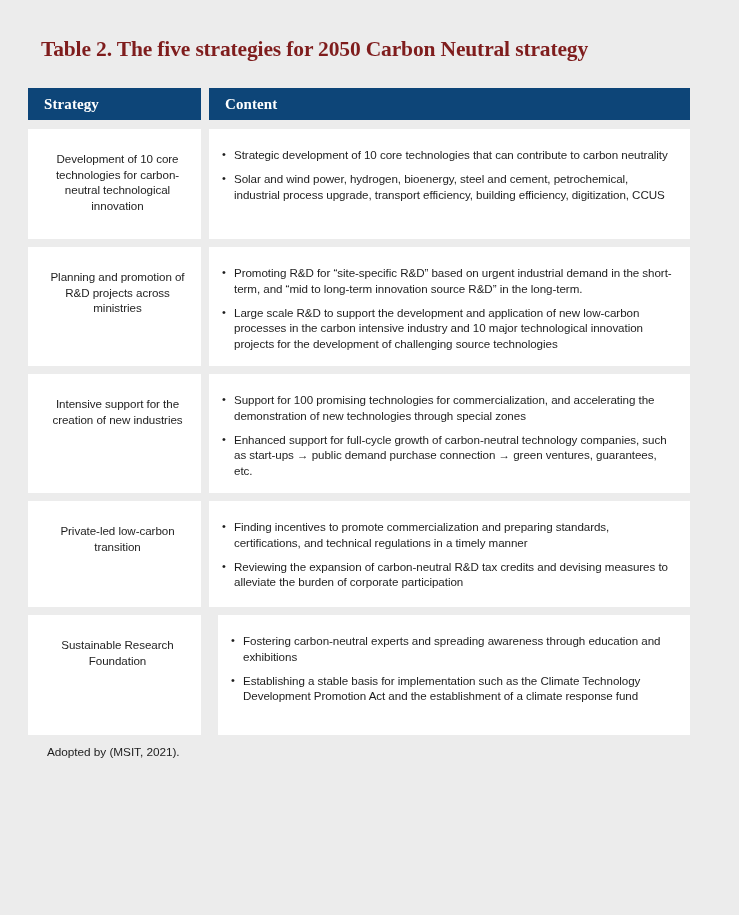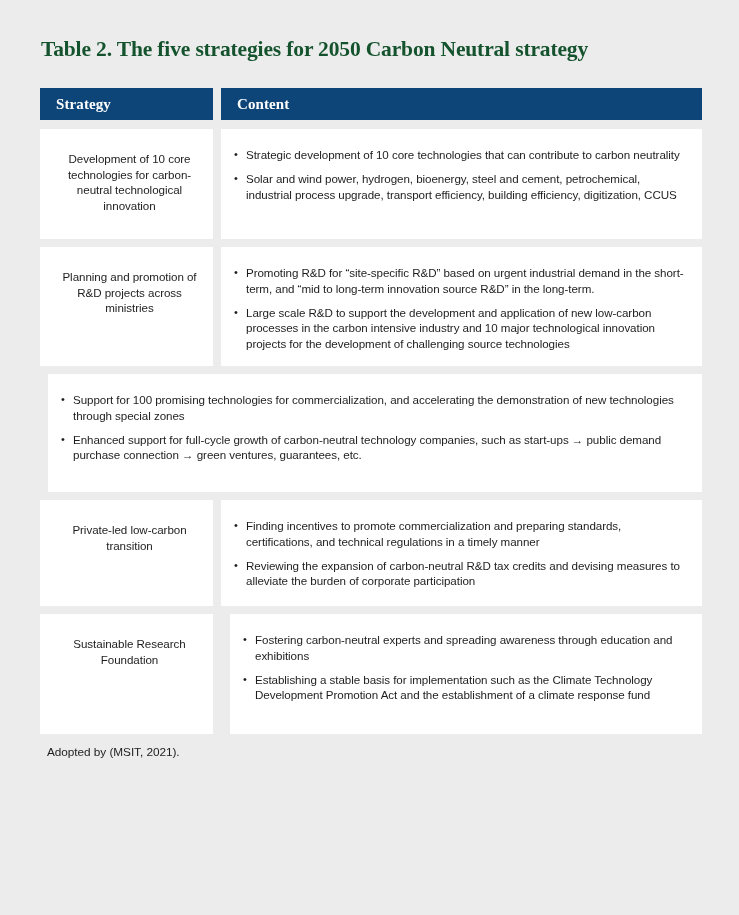--- a/index.html
+++ b/index.html
@@ -26,27 +26,27 @@
   .table-title {
     position: absolute;
     left: 41px;
     top: 36px;
     width: 665px;
     font-family: "Liberation Serif", "DejaVu Serif", serif;
     font-weight: bold;
     font-size: 21.5px;
     line-height: 26px;
     letter-spacing: -0.15px;
-    color: #14532d;
+    color: #7f1d1d;
   }
 
   
   .table {
     position: absolute;
-    left: 40px;
+    left: 28px;
     top: 88px;
     width: 662px;
   }
 
   .trow {
     display: flex;
     flex-direction: row;
     align-items: stretch;
     margin-bottom: 8px;
   }
@@ -180,20 +180,23 @@
       </div>
       <div class="cell-content">
         <ul class="bullets">
           <li><span class="bullet-dot">•</span><span>Promoting R&amp;D for “site-specific R&amp;D” based on urgent industrial demand in the short-term, and “mid to long-term innovation source R&amp;D” in the long-term.</span></li>
           <li><span class="bullet-dot">•</span><span>Large scale R&amp;D to support the development and application of new low-carbon processes in the carbon intensive industry and 10 major technological innovation projects for the development of challenging source technologies</span></li>
         </ul>
       </div>
     </div>
 
     <div class="trow body-row row-h3">
+      <div class="cell-strategy">
+        <div class="strategy-text">Intensive support for the creation of new industries</div>
+      </div>
       <div class="cell-content">
         <ul class="bullets">
           <li><span class="bullet-dot">•</span><span>Support for 100 promising technologies for commercialization, and accelerating the demonstration of new technologies through special zones</span></li>
           <li><span class="bullet-dot">•</span><span>Enhanced support for full-cycle growth of carbon-neutral technology companies, such as start-ups → public demand purchase connection → green ventures, guarantees, etc.</span></li>
         </ul>
       </div>
     </div>
 
     <div class="trow body-row row-h4">
       <div class="cell-strategy">

